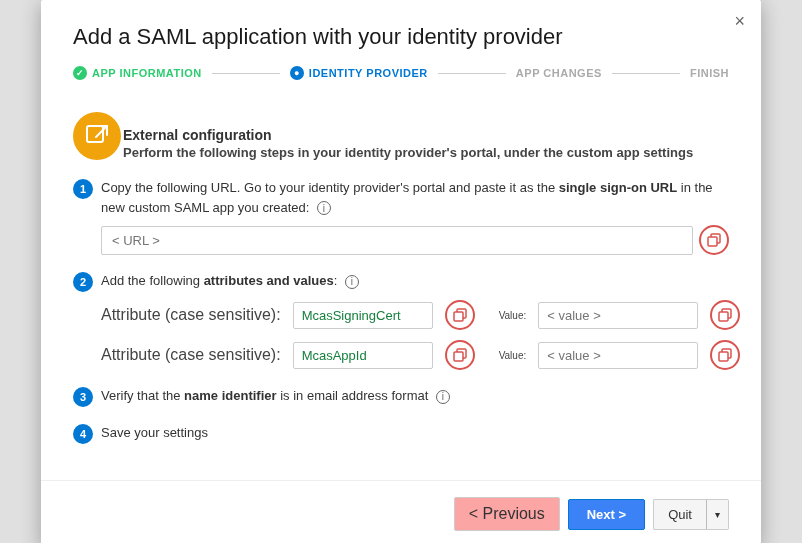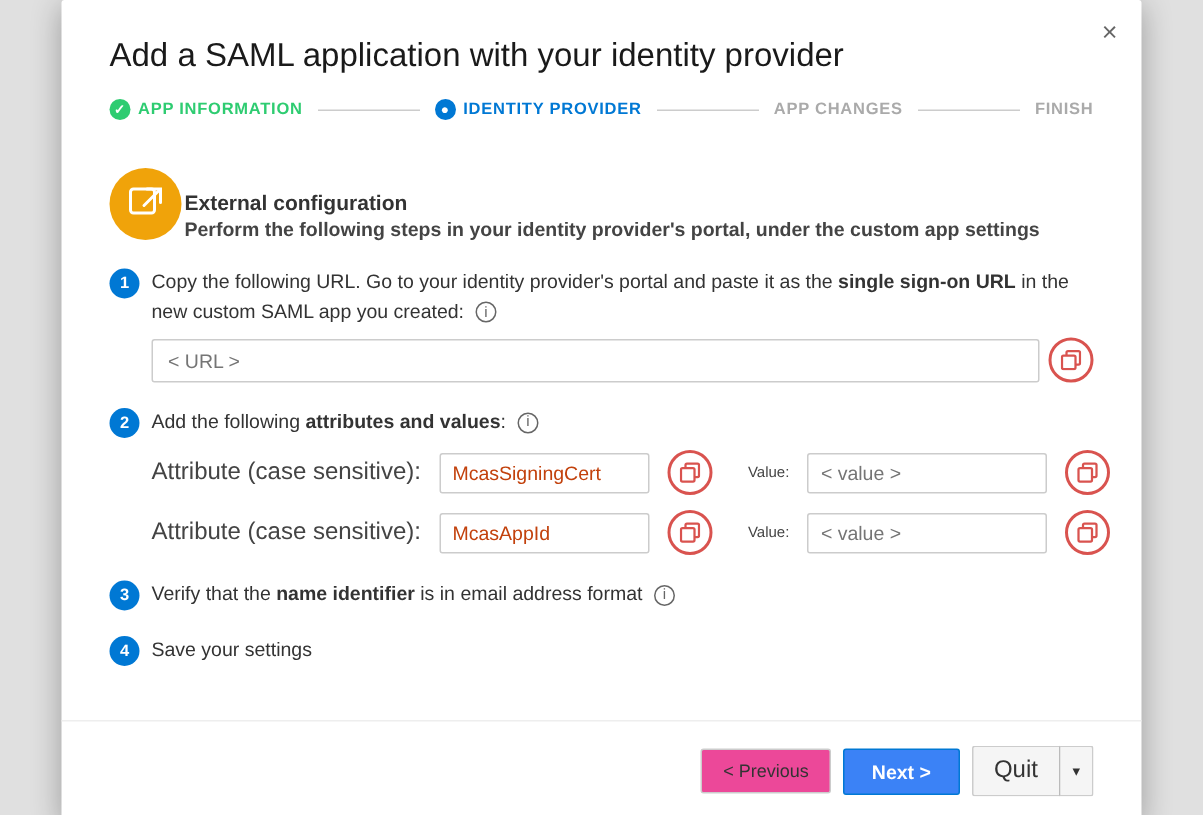--- a/index.html
+++ b/index.html
@@ -179,21 +179,21 @@
       font-size: 16px;
       color: #444;
       white-space: nowrap;
     }
     .attr-input {
       width: 140px;
       border: 1px solid #ccc;
       border-radius: 2px;
       padding: 5px 8px;
       font-size: 13px;
-      color: #c2410c;
+      color: #15803d;
     }
     .value-label {
       font-size: 10px;
       color: #444;
       margin-left: 12px;
       text-align: right;
     }
     .value-input {
       width: 160px;
       border: 1px solid #ccc;
@@ -243,40 +243,40 @@
       display: flex;
       align-items: stretch;
     }
     .btn-split-main {
       padding: 7px 14px;
       background: #f5f5f5;
       border: 1px solid #ccc;
       border-right: none;
       border-radius: 2px 0 0 2px;
       cursor: pointer;
-      font-size: 16px;
+      font-size: 13px;
       color: #333;
     }
     .btn-split-arrow {
       padding: 7px 8px;
       background: #f5f5f5;
       border: 1px solid #ccc;
       border-left: 1px solid #bbb;
       border-radius: 0 2px 2px 0;
       cursor: pointer;
       font-size: 10px;
       color: #333;
     }
     .prev-btn {
       padding: 7px 14px;
-      background: #ec4899;
-      border: 1px solid #ccc;
-      border-radius: 2px;
-      cursor: pointer;
-      font-size: 12px;
+      background: #fca5a5;
+      border: 1px solid #ccc;
+      border-radius: 2px;
+      cursor: pointer;
+      font-size: 16px;
       color: #333;
     }
   </style>
 </head>
 <body>
 
 <div class="dialog">
   <button class="close-btn">×</button>
 
   <div class="dialog-header">

